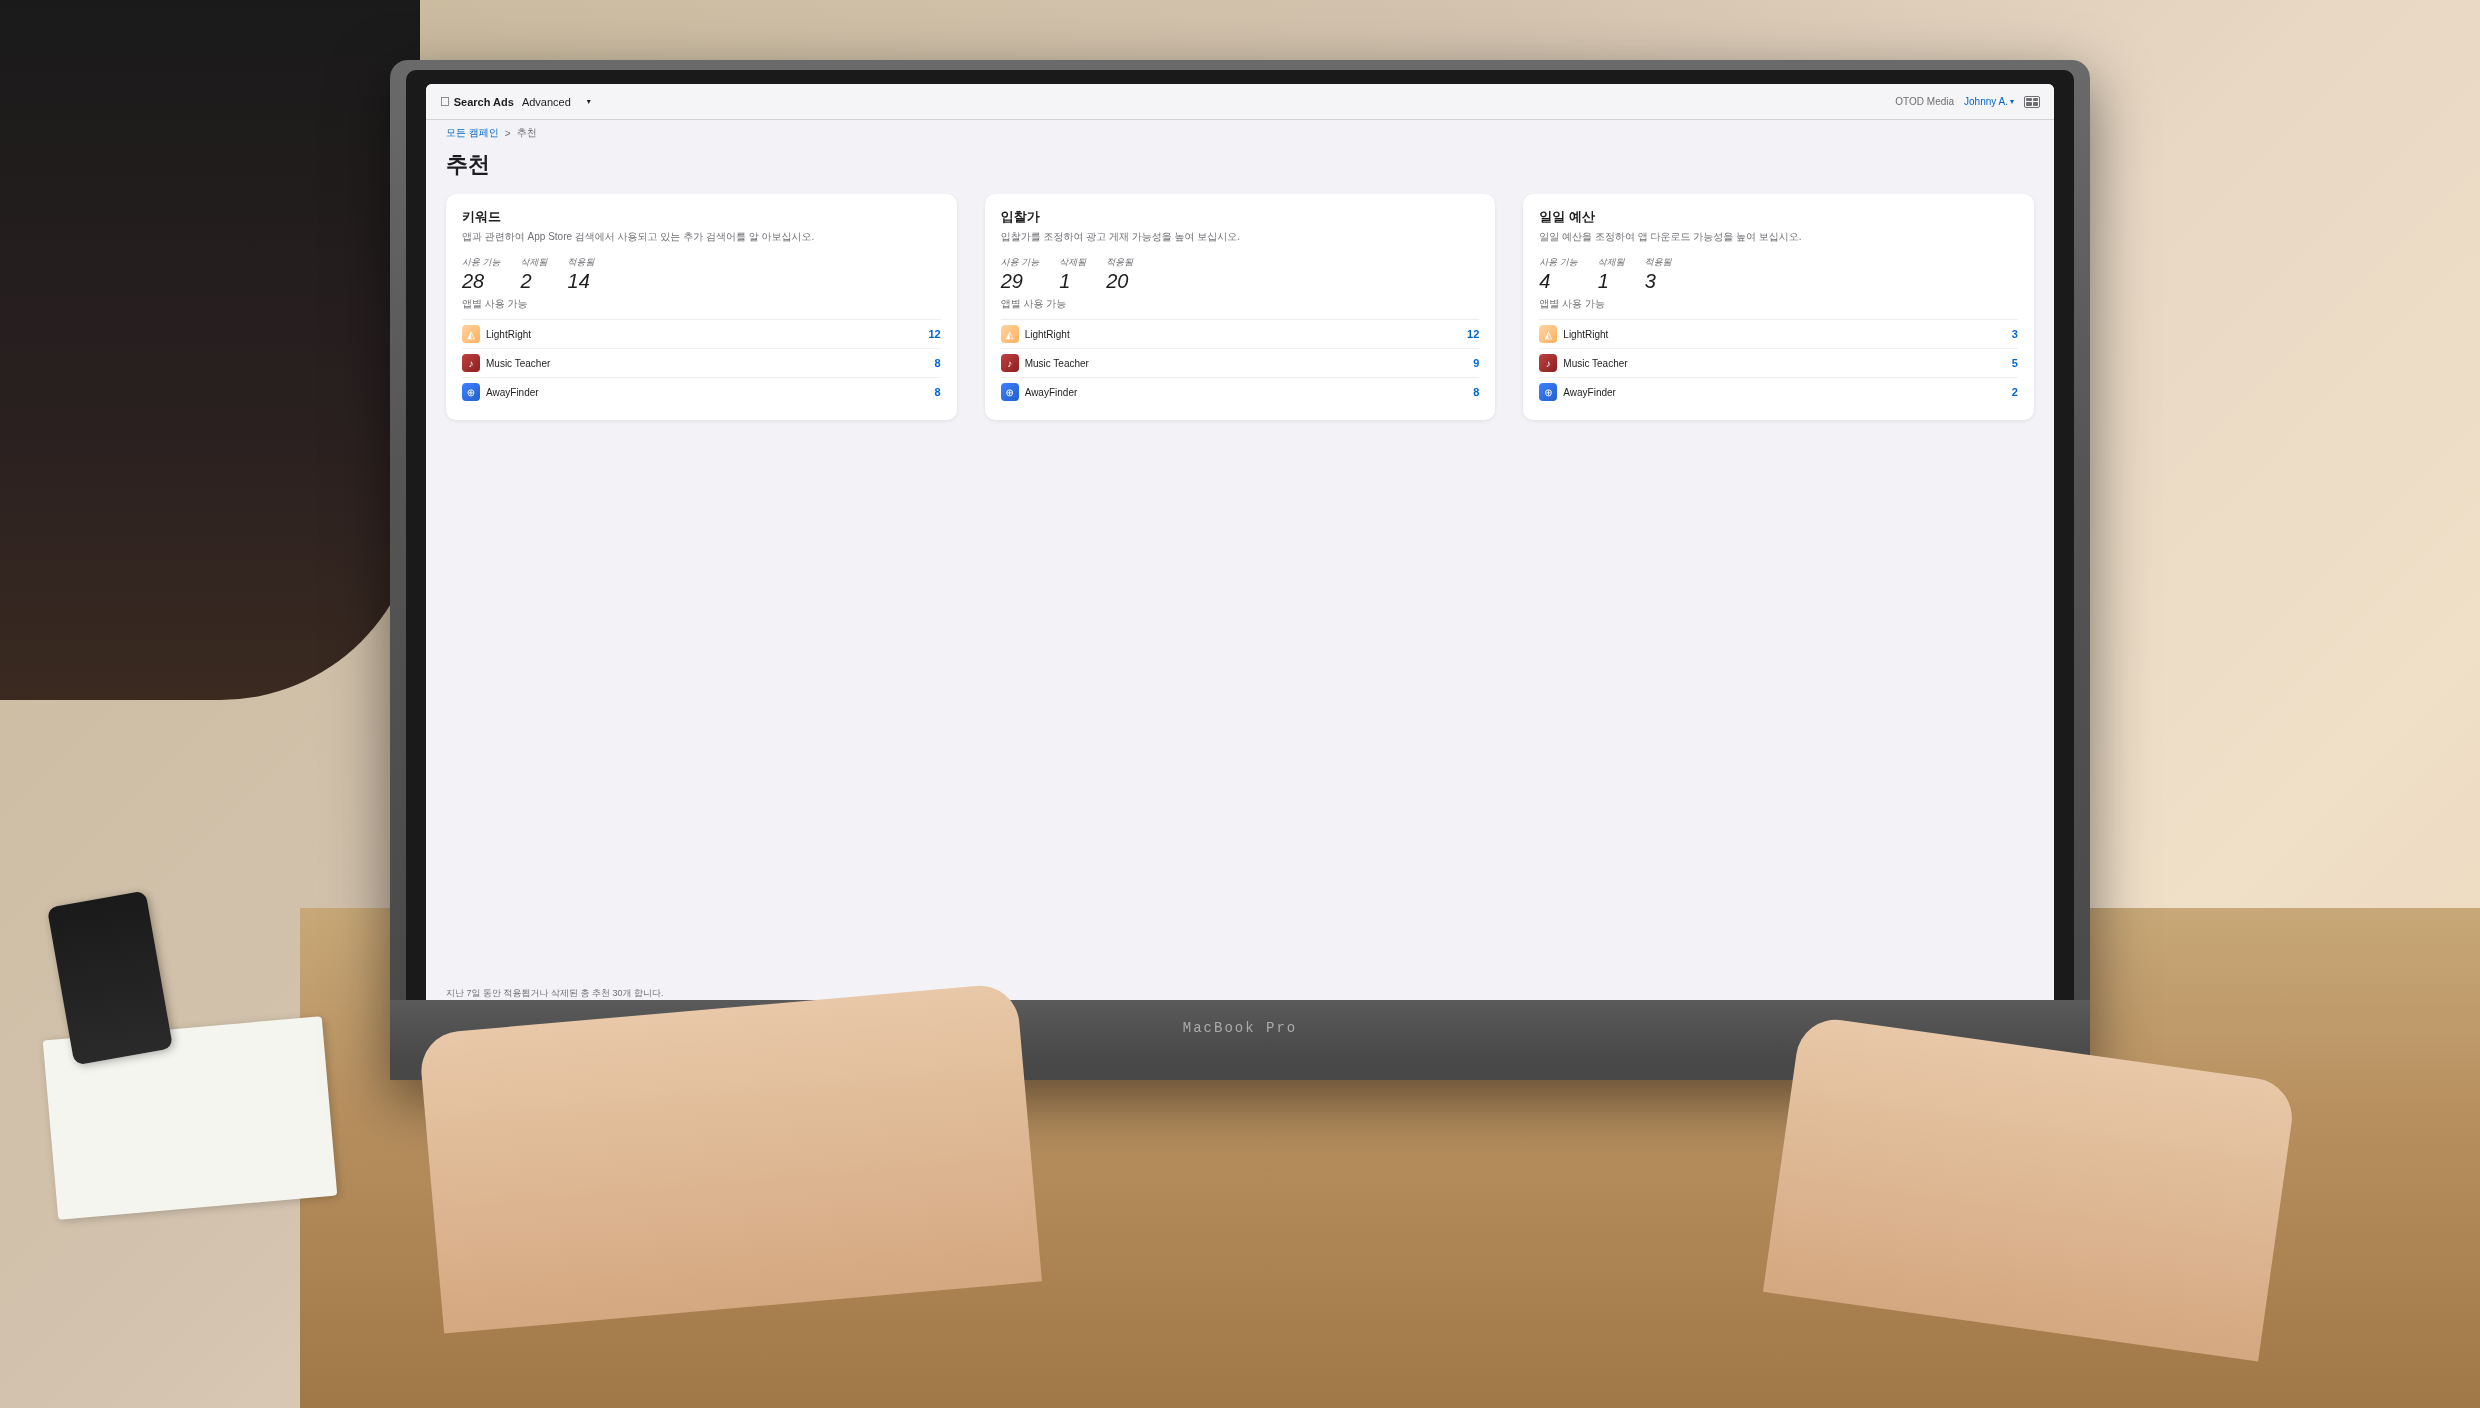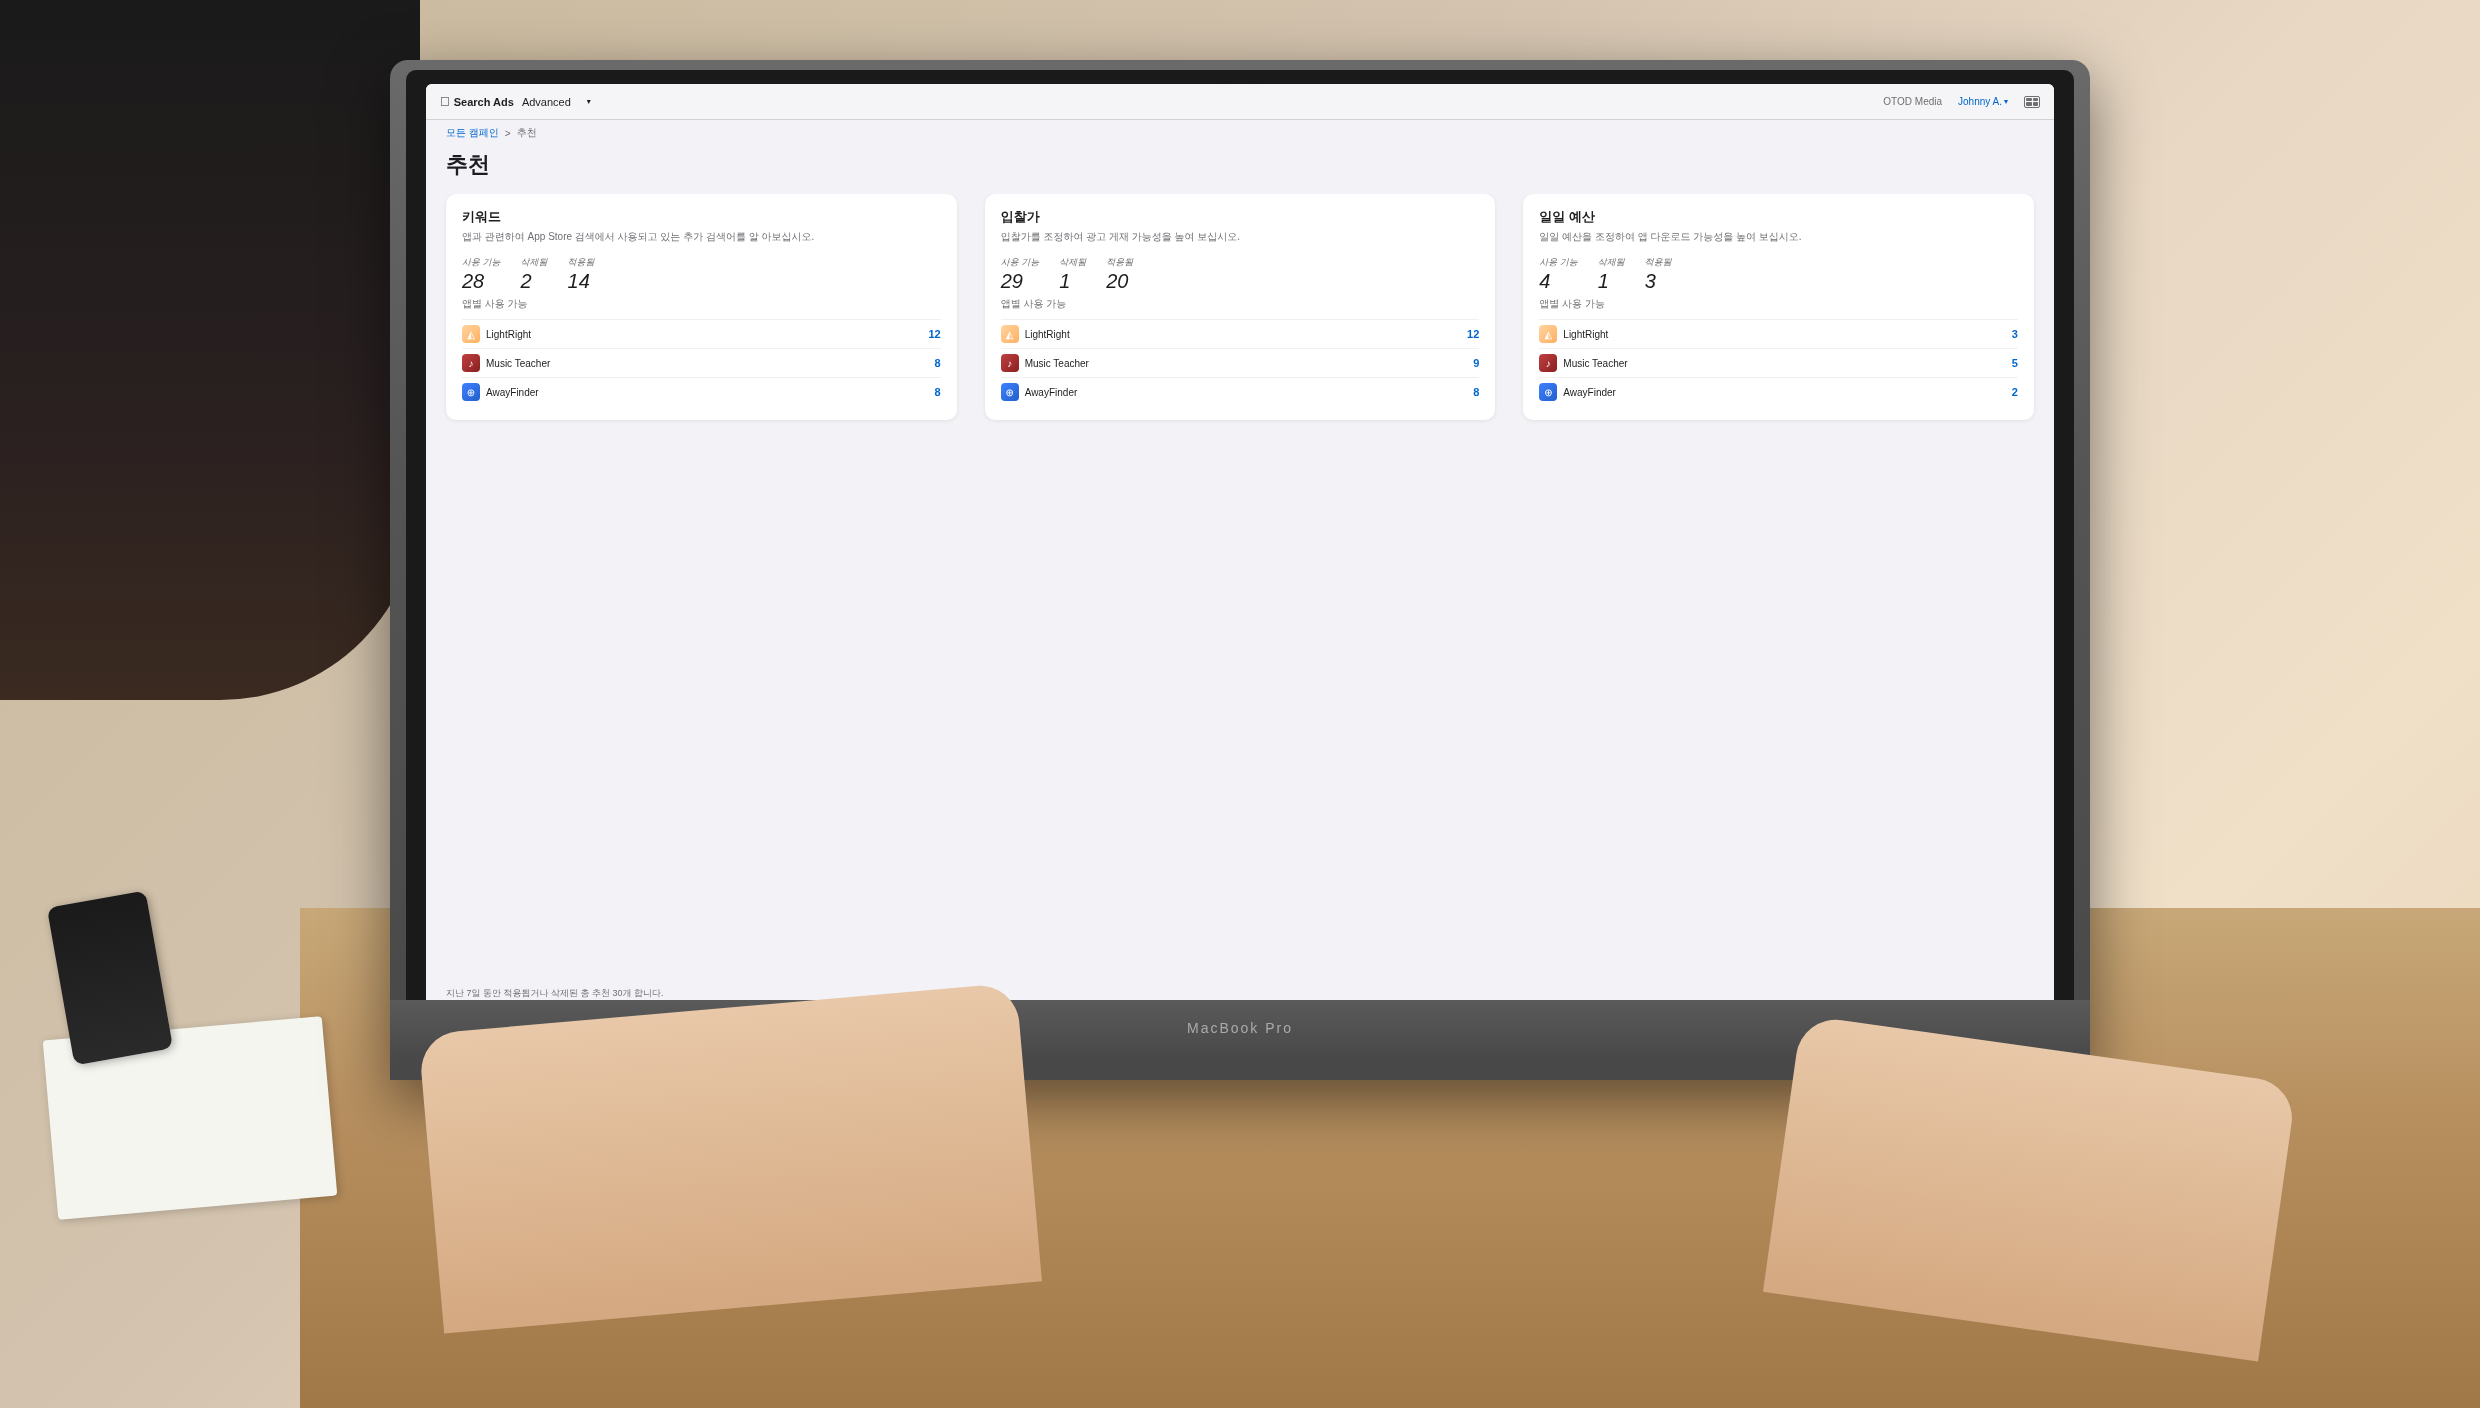--- a/index.html
+++ b/index.html
@@ -77,20 +77,21 @@
 
     
     .laptop-base {
       position: absolute;
       top: 1000px;
       left: 390px;
       width: 1700px;
       height: 60px;
       background: linear-gradient(180deg, #5a5a5a 0%, #484848 100%);
       border-radius: 0 0 10px 10px;
+      font-family: Liberation Mono, monospace;
     }
 
     .laptop-base-logo {
       position: absolute;
       top: 20px;
       left: 50%;
       transform: translateX(-50%);
       color: #aaa;
       font-size: 14px;
       letter-spacing: 2px;
@@ -162,21 +163,21 @@
       color: #1d1d1f;
       display: flex;
       align-items: center;
       gap: 16px;
       cursor: pointer;
     }
 
     .navbar-right {
       display: flex;
       align-items: center;
-      gap: 16px;
+      gap: 10px;
     }
 
     .org-name {
       font-size: 10px;
       color: #6e6e73;
     }
 
     .user-btn {
       font-size: 10px;
       color: #0066cc;

